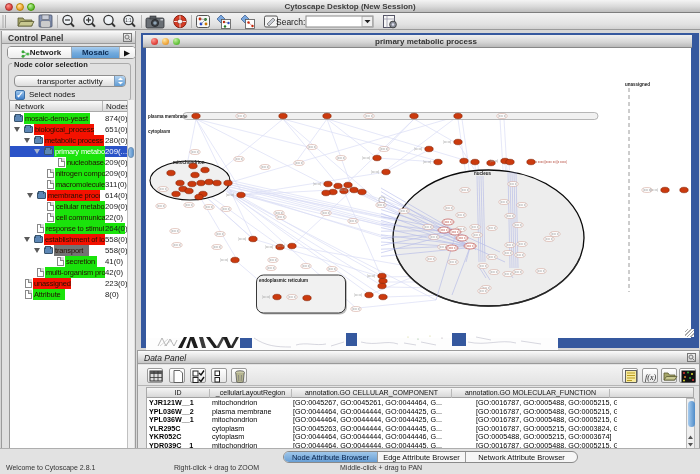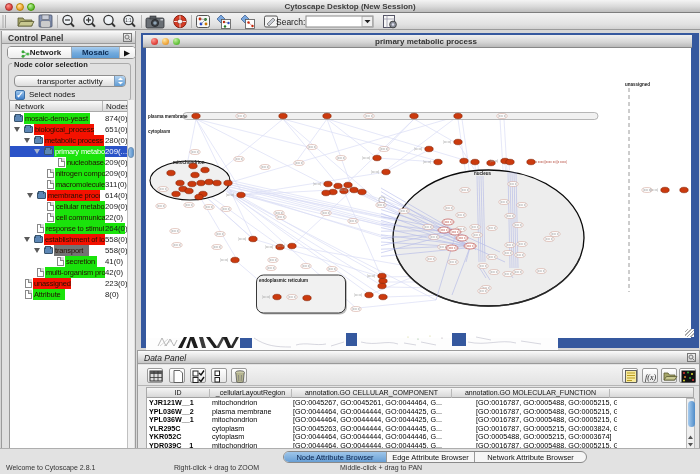--- a/index.html
+++ b/index.html
@@ -826,21 +826,21 @@
       <div id="dthumb"></div>
   <svg style="position:absolute;left:0;bottom:0" width="7" height="14">
         <path d="M3.5,1.5 L6,5 L1,5 Z" fill="#555"></path>
         <path d="M3.5,12.5 L6,9 L1,9 Z" fill="#555"></path>
       </svg>
  </div>
 </div>
 
 <div id="botbar">
  <div id="seg">
-  <div class="sel" style="width:103px">Node Attribute Browser</div>
+  <div class="sel" style="width:94px">Node Attribute Browser</div>
       <div style="width:88px">Edge Attribute Browser</div>
       <div style="border-right:none;width:111px">Network Attribute Browser</div>
  </div>
  <div id="status">
   <span style="position:absolute;left:6px">Welcome to Cytoscape 2.8.1</span>
   <span style="position:absolute;left:174px">Right-click + drag to ZOOM</span>
   <span style="position:absolute;left:340px">Middle-click + drag to PAN</span>
  </div>
 </div>
 

